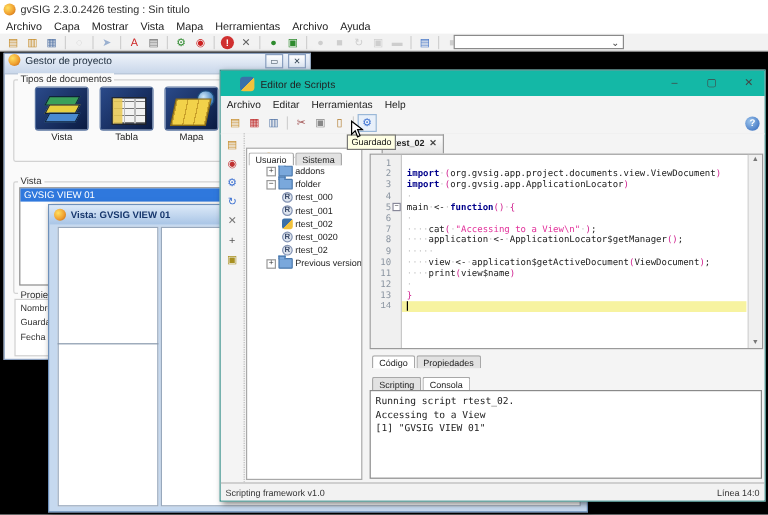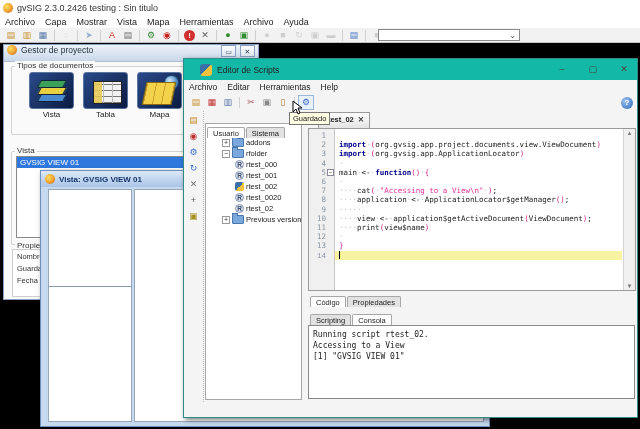--- a/index.html
+++ b/index.html
@@ -359,20 +359,24 @@
               <span class="ptab sel">Consola</span>
             </div>
           <div class="conbox">
               <div class="conline">Running script rtest_02.</div>
               <div class="conline">Accessing to a View</div>
               <div class="conline">[1] "GVSIG VIEW 01"</div>
             </div>
         </div>
       </div>
 
+      <div class="ed-status">
+        <span>Scripting framework v1.0</span>
+        <span>Línea 14:0</span>
+      </div>
     </div>
 
     <div id="tooltip" class="abs">Guardado</div>
     <svg id="cursor" class="abs" width="11" height="15">
       <polygon points="1,1 1,12 4,9 6,14 8,13 6,8 10,8" fill="#fff" stroke="#000" stroke-width="1"></polygon>
     </svg>
   </div>
 </div>
 
 </body></html>

